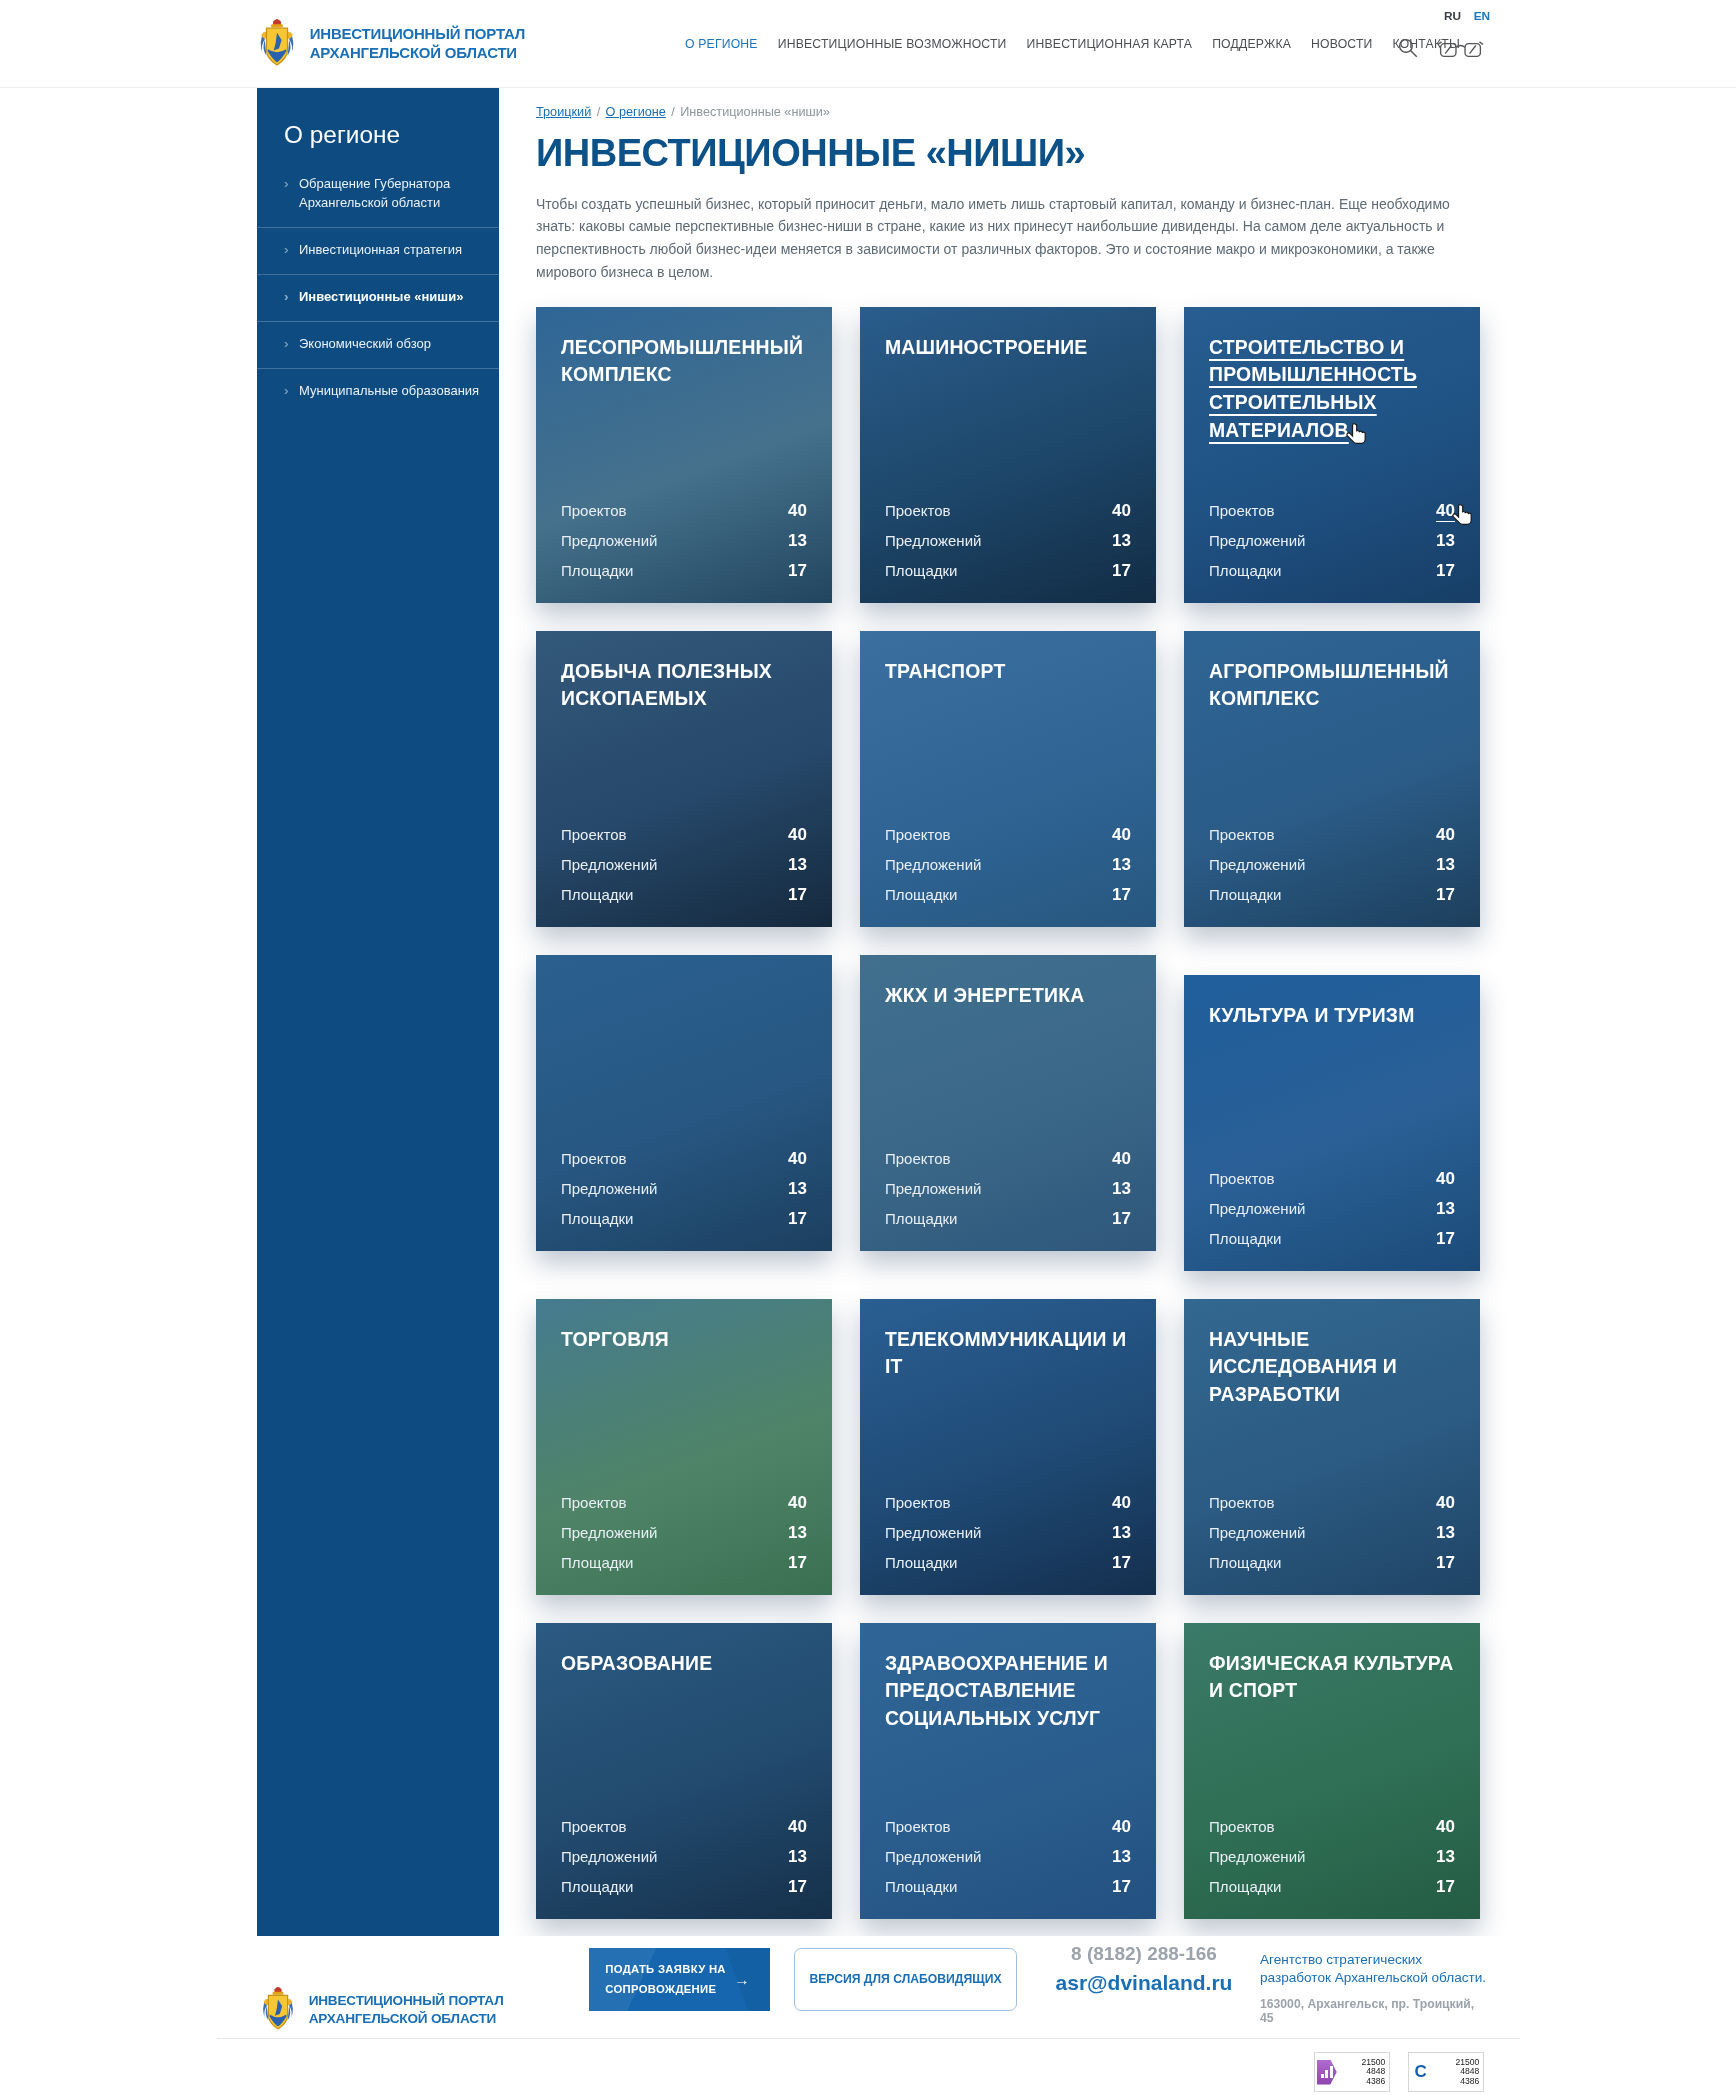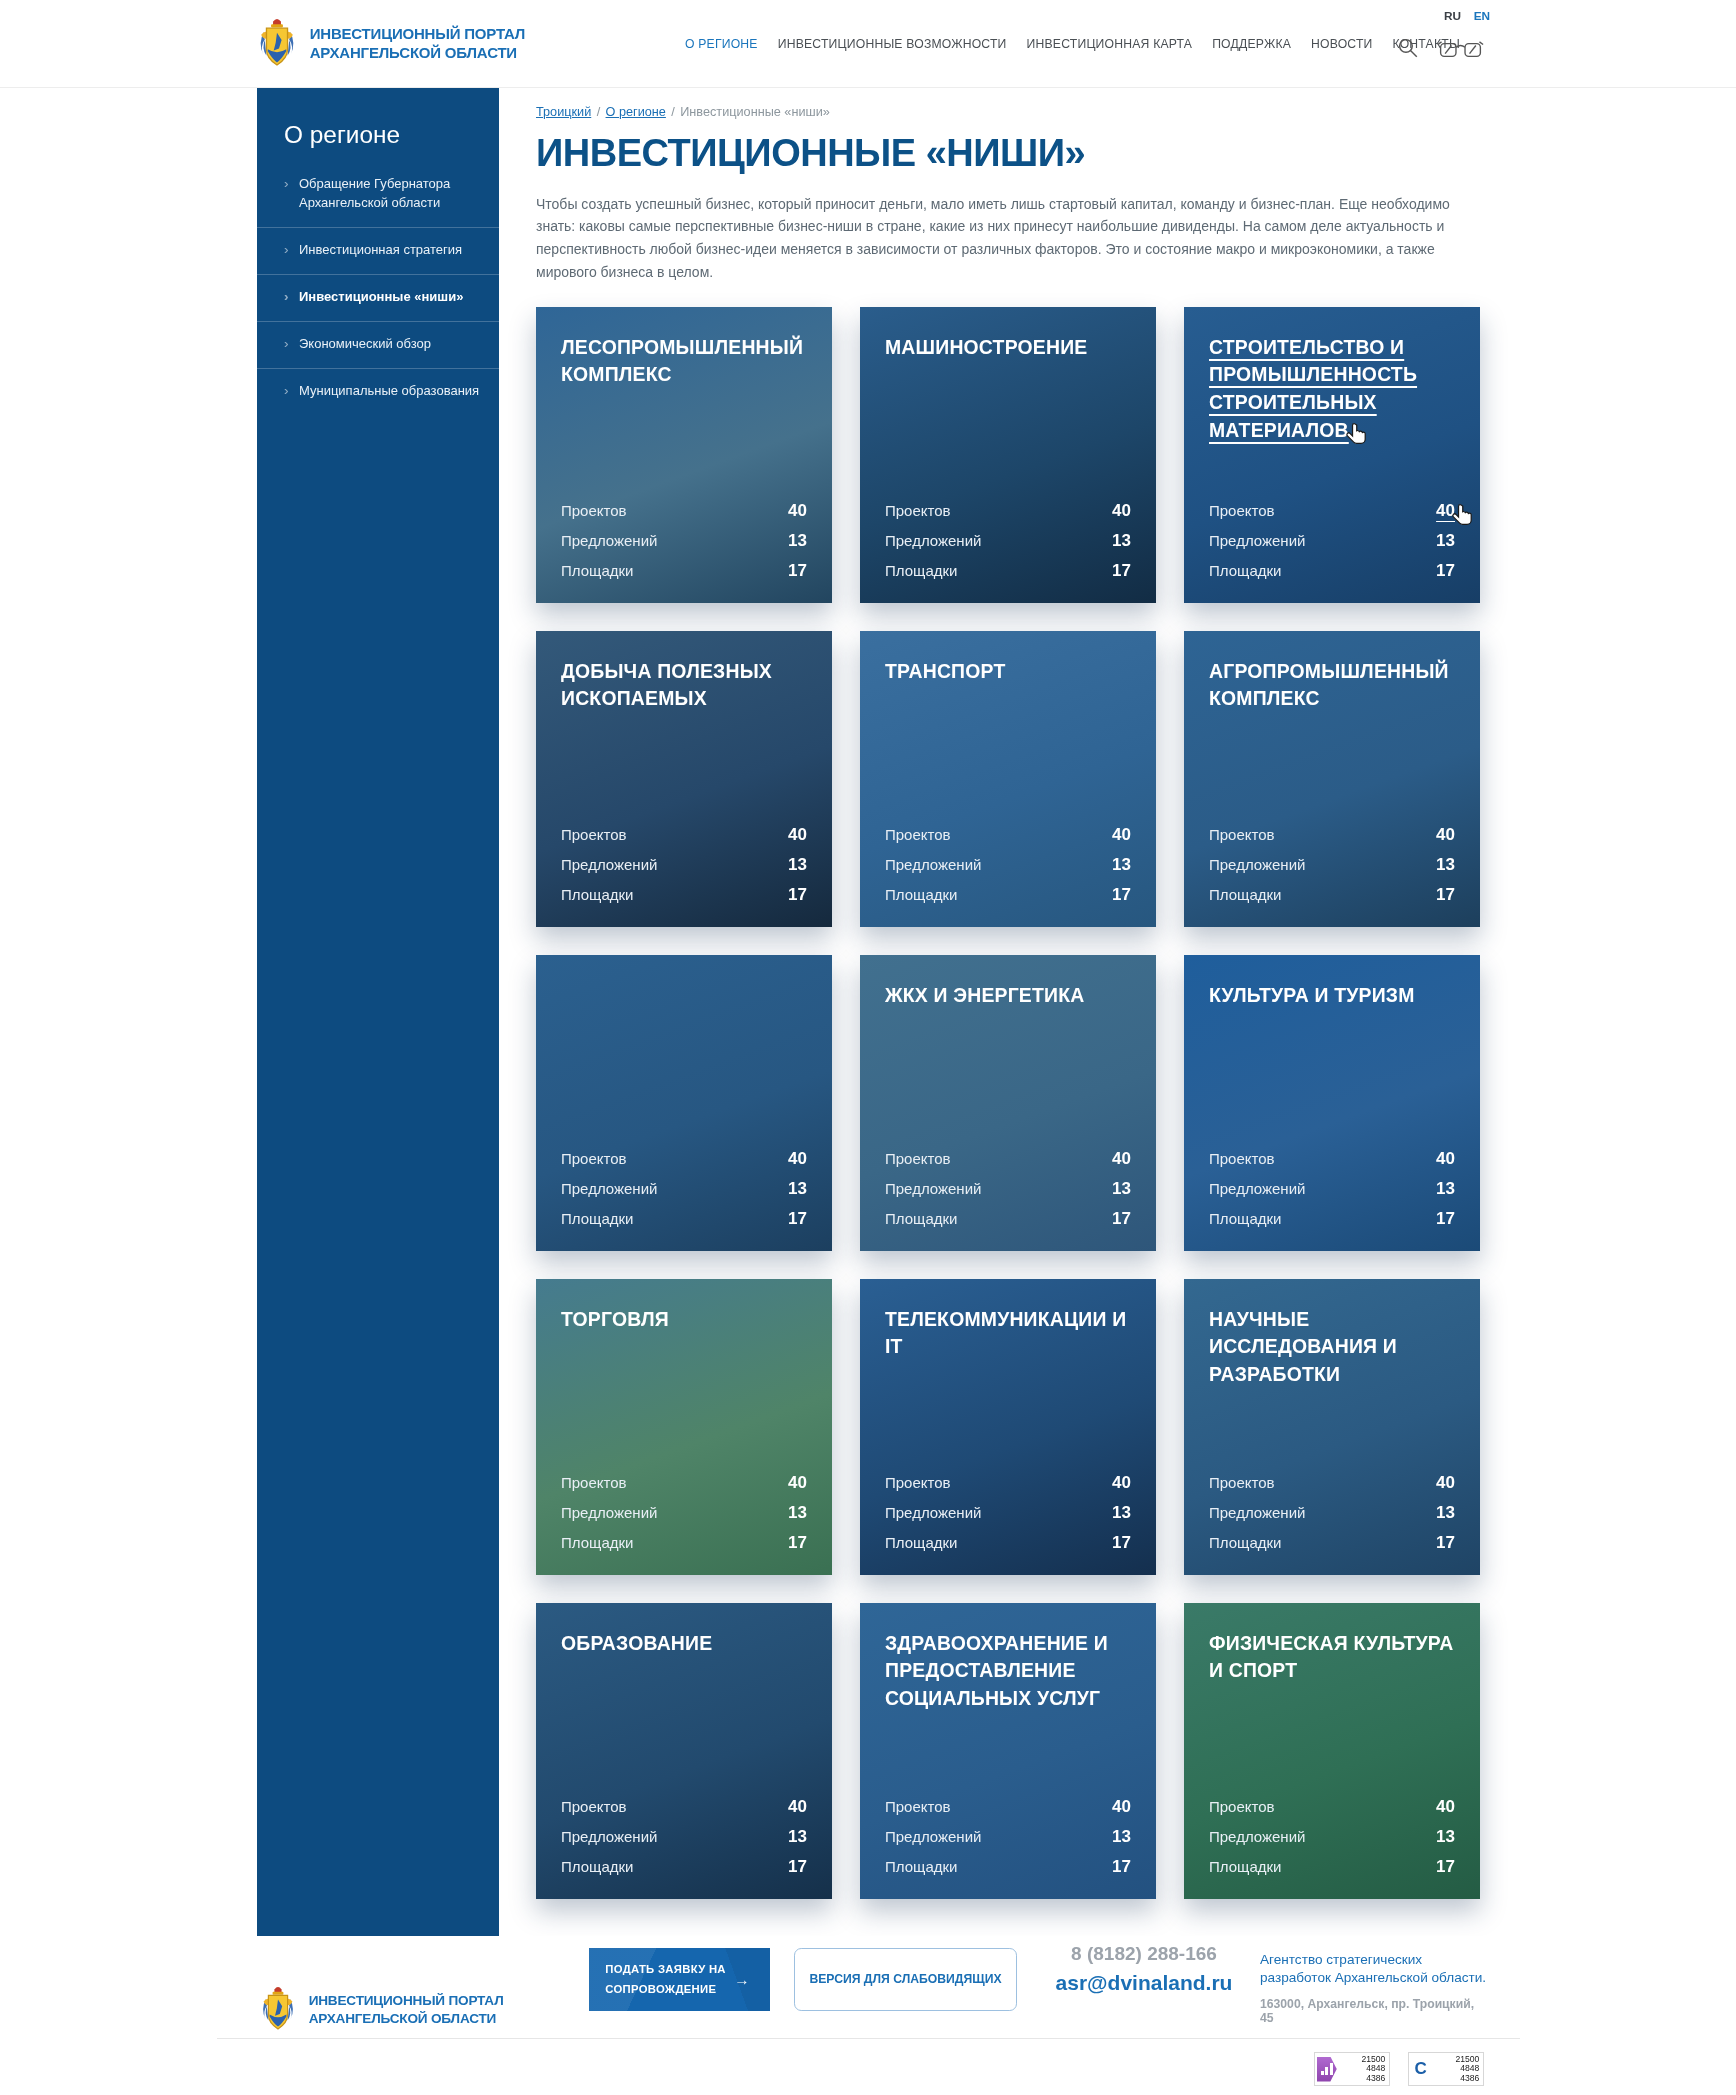--- a/index.html
+++ b/index.html
@@ -62,21 +62,21 @@
   .btn-primary .arrow { position:absolute; right:20px; bottom:18px; font-size:15.4px; font-weight:bold; }
   .btn-secondary { position:absolute; left:794px; top:11.8px; width:223px; height:63px; background:#fff; border:0.9px solid #9dc0e0; border-radius:7.2px; color:#1a6fb5; font-family:"Liberation Sans",sans-serif; font-size:12.2px; font-weight:bold; text-transform:uppercase; cursor:pointer; }
   .contact-block { position:absolute; left:1049px; top:7px; width:190px; text-align:center; }
   .contact-phone { font-size:19px; font-weight:bold; color:#9ca3ab; cursor:pointer; }
   .contact-email { margin-top:6.3px; font-size:21px; font-weight:bold; color:#1a6fb5; cursor:pointer; }
   .agency-block { position:absolute; left:1260px; top:14.5px; width:231px; }
   .agency-name { font-size:13.6px; line-height:1.35; color:#1a6fb5; }
   .agency-address { margin-top:10px; font-size:12.2px; font-weight:bold; color:#9ca3ab; }
   .footer-divider { position:absolute; left:217px; top:102px; width:1303px; height:0.9px; background:#e6e6e6; }
   .counters { position:absolute; left:1314px; top:116px; display:flex; gap:18px; }
-  .counter-badge { width:76px; height:34px; background:#fff; border:0.9px solid #d7d7d7; display:flex; align-items:center; cursor:pointer; }
+  .counter-badge { width:76px; height:40px; background:#fff; border:0.9px solid #d7d7d7; display:flex; align-items:center; cursor:pointer; }
   .counter-badge .c-icon { width:23.5px; height:25px; display:flex; align-items:center; justify-content:center; }
   .metrika-shape { width:20px; height:25px; background:linear-gradient(180deg,#b06ad0,#8e44ad); clip-path:polygon(0 0,68% 0,100% 50%,68% 100%,0 100%); display:flex; align-items:flex-end; justify-content:center; gap:1.8px; padding-bottom:6.3px; }
   .metrika-shape i { display:block; width:2.7px; background:#fff; }
   .sputnik-c { font-size:17px; font-weight:bold; color:#1b5fa8; font-family:"Liberation Sans",sans-serif; }
   .counter-nums { flex:1; text-align:right; padding-right:3.6px; font-size:8.6px; line-height:1.05; color:#222; font-family:"Liberation Sans",sans-serif; }
 </style>
 </head>
 <body>
 
 <div class="page">
@@ -279,21 +279,21 @@
             <div class="stat-row">
               <span class="stat-label">Предложений</span>
               <span class="stat-value">13</span>
             </div>
             <div class="stat-row">
               <span class="stat-label">Площадки</span>
               <span class="stat-value">17</span>
             </div>
           </div>
         </div>
-        <div class="card" style="background: linear-gradient(160deg, rgb(31, 94, 156) 0%, rgb(42, 96, 150) 55%, rgb(27, 74, 119) 100%);">
+        <div class="card" style="background: linear-gradient(160deg, rgb(31, 94, 156) 0%, rgb(42, 96, 150) 55%, rgb(27, 74, 119) 100%); margin-top: 20px;">
           <div class="card-title">КУЛЬТУРА И ТУРИЗМ</div>
           <div class="card-stats">
             <div class="stat-row">
               <span class="stat-label">Проектов</span>
               <span class="stat-value">40</span>
             </div>
             <div class="stat-row">
               <span class="stat-label">Предложений</span>
               <span class="stat-value">13</span>
             </div>

